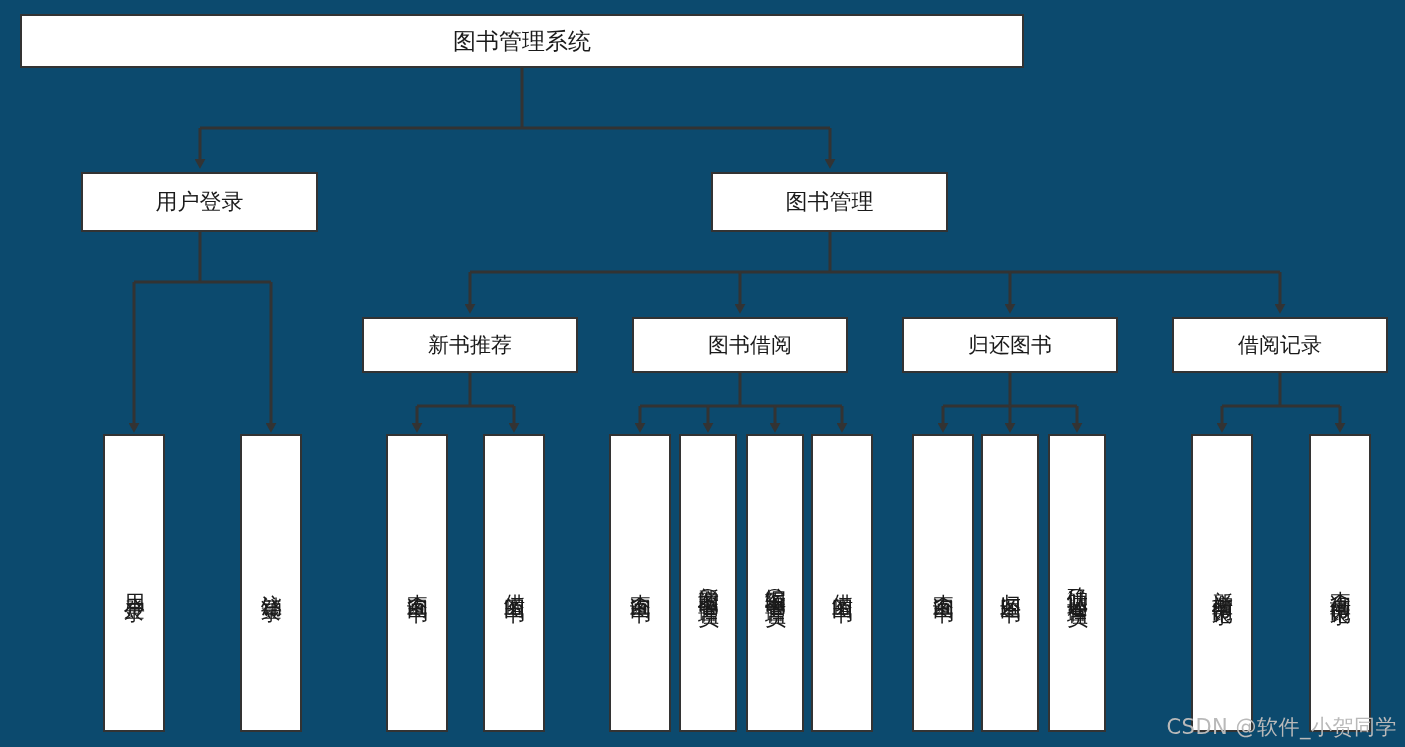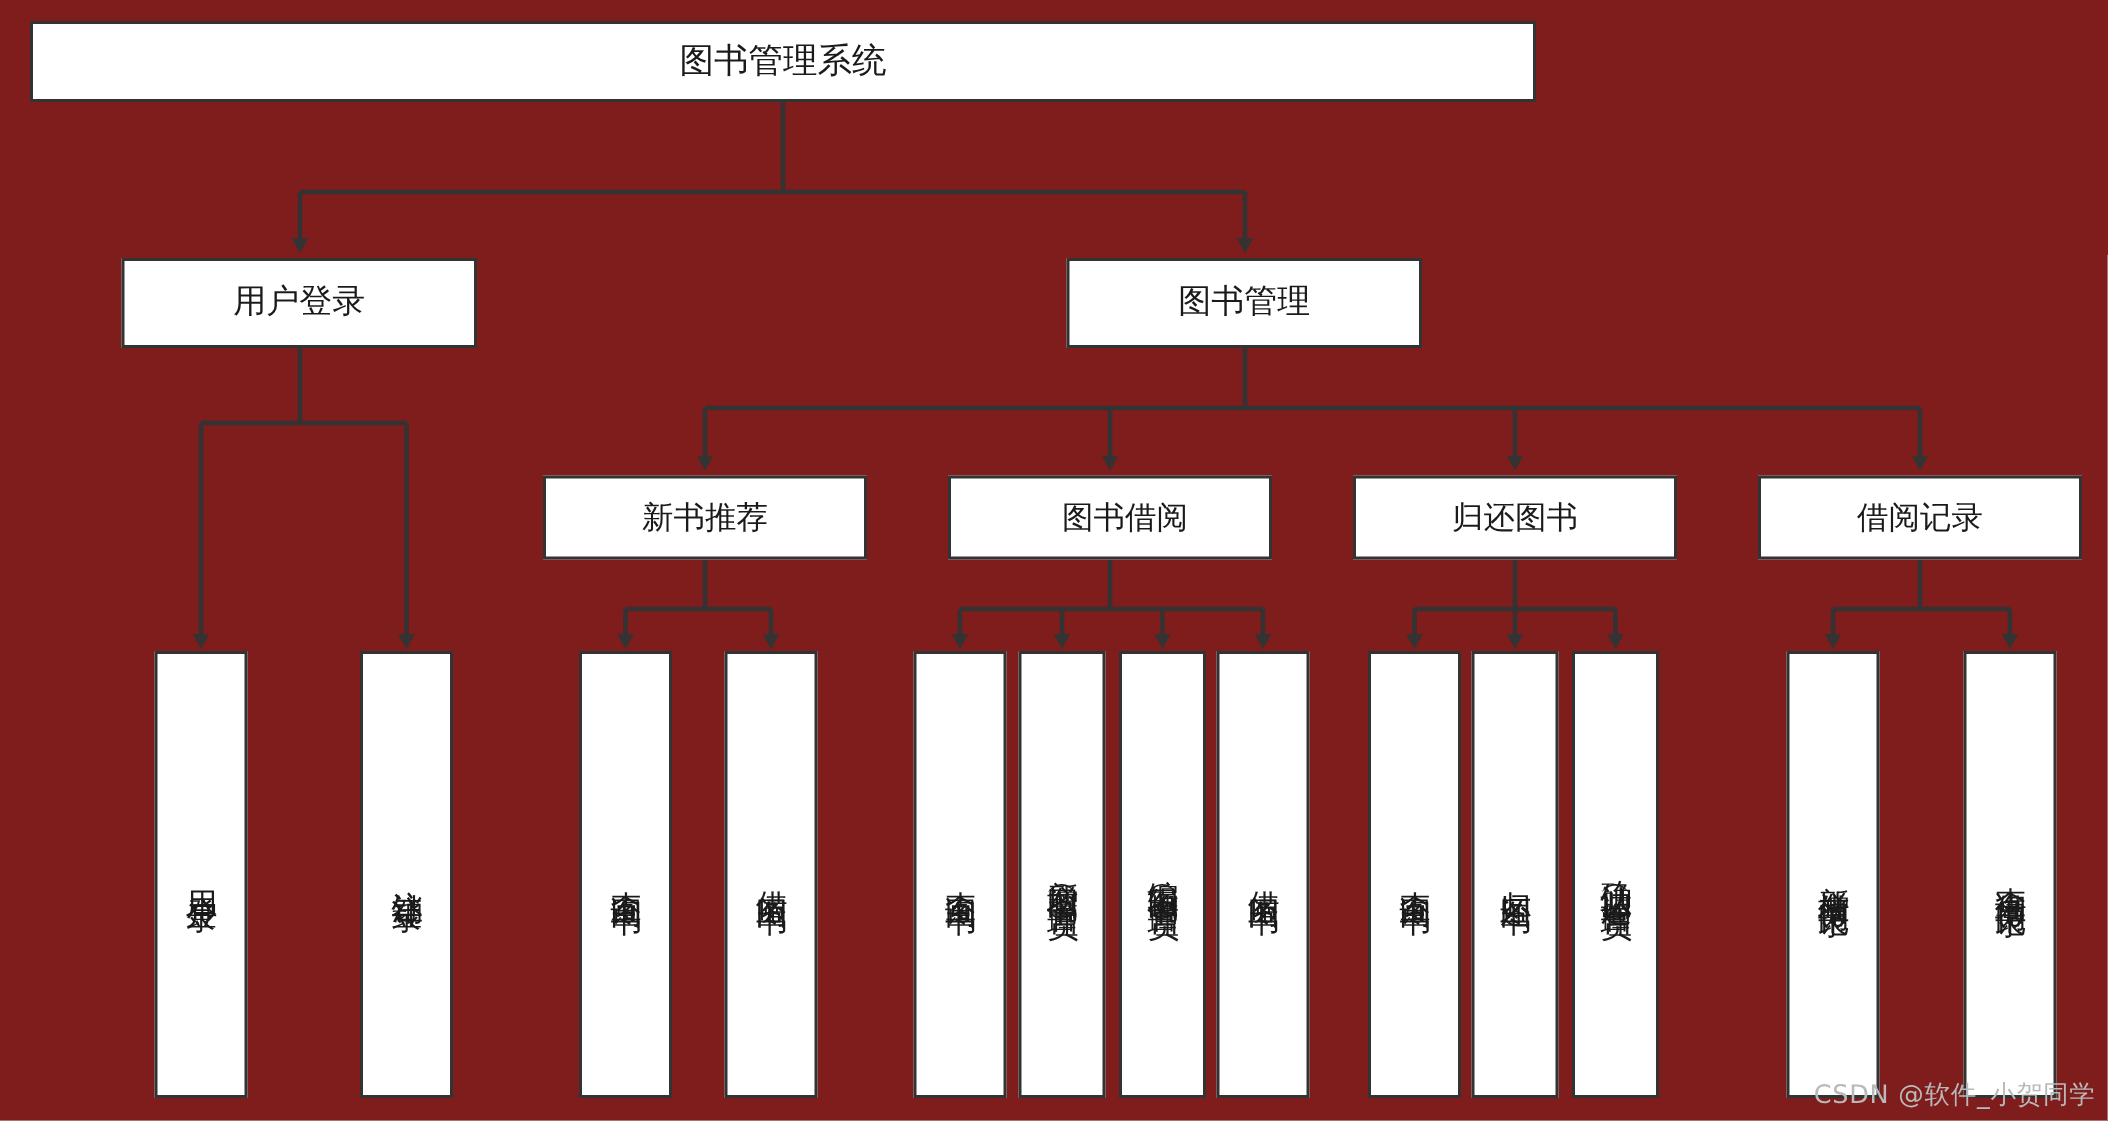--- a/index.html
+++ b/index.html
@@ -10,21 +10,21 @@
   body {
     width: 1405px;
     height: 747px;
     font-family: "DejaVu Sans", "Liberation Sans", sans-serif;
     overflow: hidden;
   }
   #diagram-root {
     position: relative;
     width: 1405px;
     height: 747px;
-    background: #7f1d1d;
+    background: #0c4a6e;
   }
   svg#wires {
     position: absolute;
     left: 0; top: 0;
     width: 1405px;
     height: 747px;
     pointer-events: none;
   }
   .node {
     position: absolute;
@@ -54,21 +54,21 @@
     writing-mode: vertical-rl;
     text-orientation: upright;
     letter-spacing: 3px;
     line-height: 1.0;
     white-space: nowrap;
   }
   #watermark {
     position: absolute;
     right: 8px;
     bottom: 6px;
-    font-size: 17px;
+    font-size: 21px;
     color: #b9b9b9;
     letter-spacing: 0.5px;
     white-space: nowrap;
   }
 </style>
 </head>
 <body>
 
 <div id="diagram-root">
 

